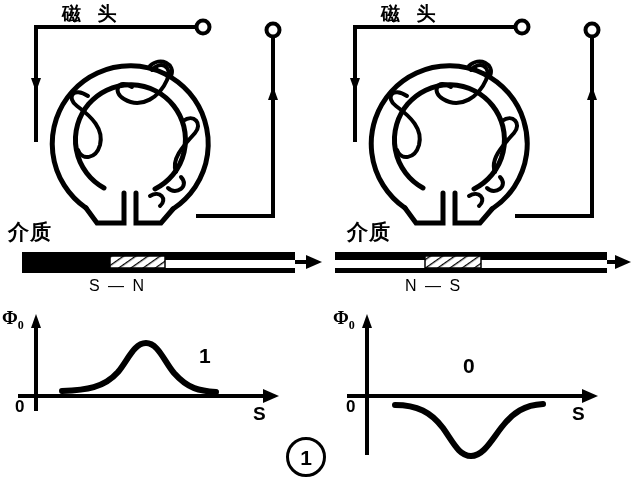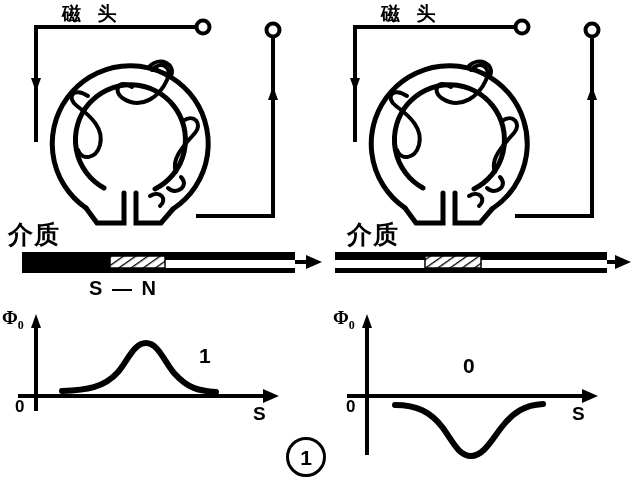--- a/index.html
+++ b/index.html
@@ -44,28 +44,28 @@
     color: #000;
   }
   .lbl-head {
     font-family: "DejaVu Sans", sans-serif;
     font-size: 19px;
     letter-spacing: 5px;
     font-weight: bold;
   }
   .lbl-medium {
     font-family: "DejaVu Sans", sans-serif;
-    font-size: 25px;
+    font-size: 21px;
     letter-spacing: 1px;
     font-weight: bold;
   }
   .lbl-polarity {
     font-family: "Liberation Sans", sans-serif;
-    font-size: 20px;
-    font-weight: bold;
+    font-size: 16px;
+    font-weight: normal;
     letter-spacing: 2px;
   }
   .lbl-phi {
     font-family: Liberation Serif, serif;
     font-size: 19px;
     font-weight: bold;
   }
   .lbl-phi sub {
     font-size: 12px;
   }
@@ -263,20 +263,21 @@
       </defs>
       <rect x="106" y="256" width="56" height="12" fill="url(#hatchR)"></rect>
       <rect x="106" y="256" width="56" height="12" fill="none" stroke="#000" stroke-width="1.5"></rect>
       <rect x="162" y="256" width="126" height="4" fill="#000"></rect>
       <g>
         <line x1="288" y1="262" x2="303" y2="262" stroke="#000" stroke-width="4"></line>
         <polygon points="312,262 296,255 296,269" fill="#000"></polygon>
       </g>
     </svg>
 
+    <div class="lbl lbl-polarity" style="left:86px; top:278px;">N — S</div>
 
     <svg class="art" viewBox="0 0 319 494">
       <g>
         <line x1="48" y1="455" x2="48" y2="325" stroke="#000" stroke-width="4"></line>
         <polygon points="48,314 43,328 53,328" fill="#000"></polygon>
       </g>
       <g>
         <line x1="28" y1="396" x2="268" y2="396" stroke="#000" stroke-width="4"></line>
         <polygon points="279,396 263,389 263,403" fill="#000"></polygon>
       </g>

